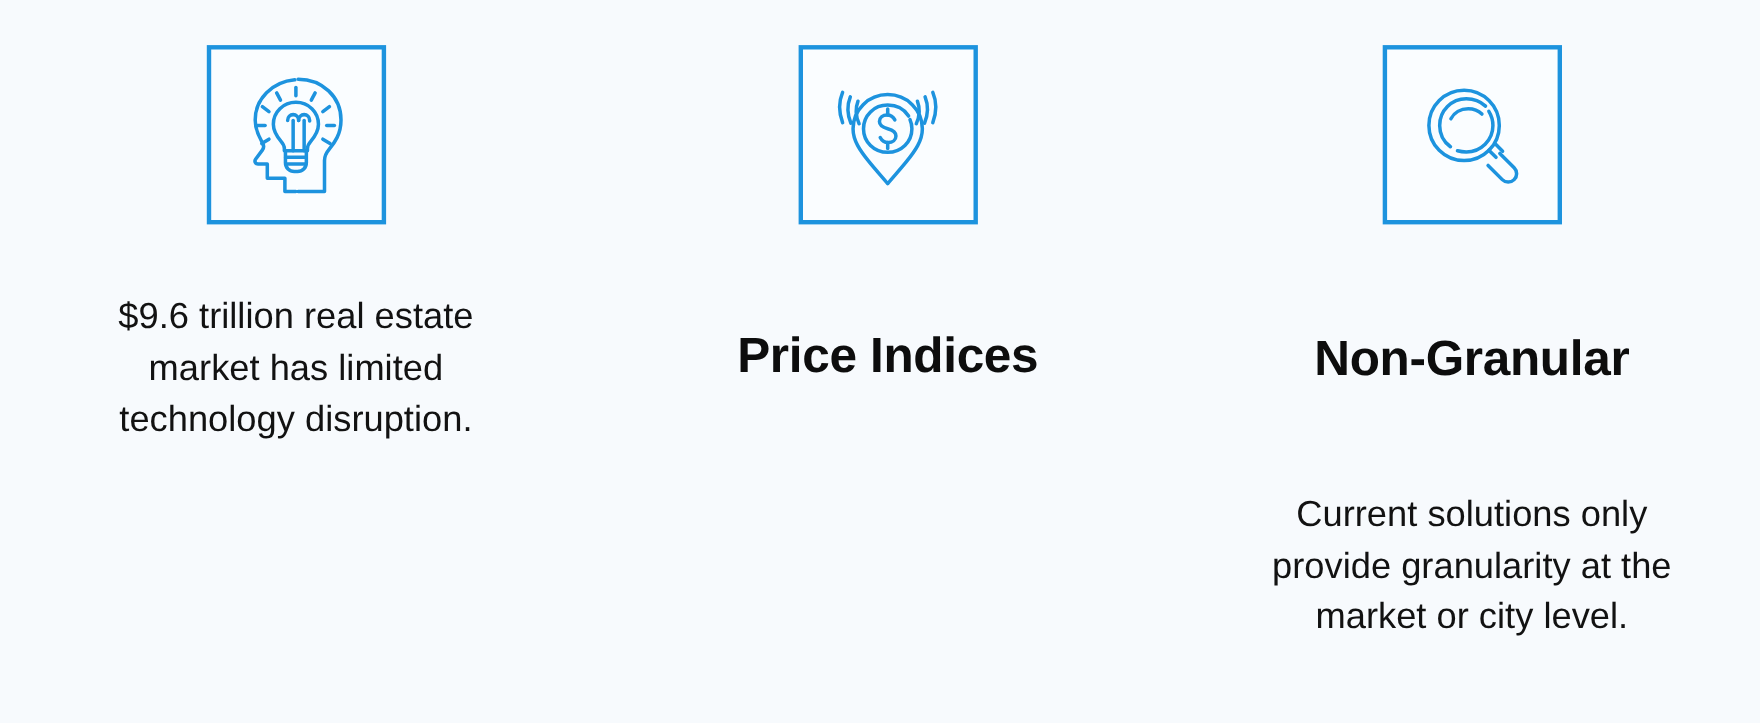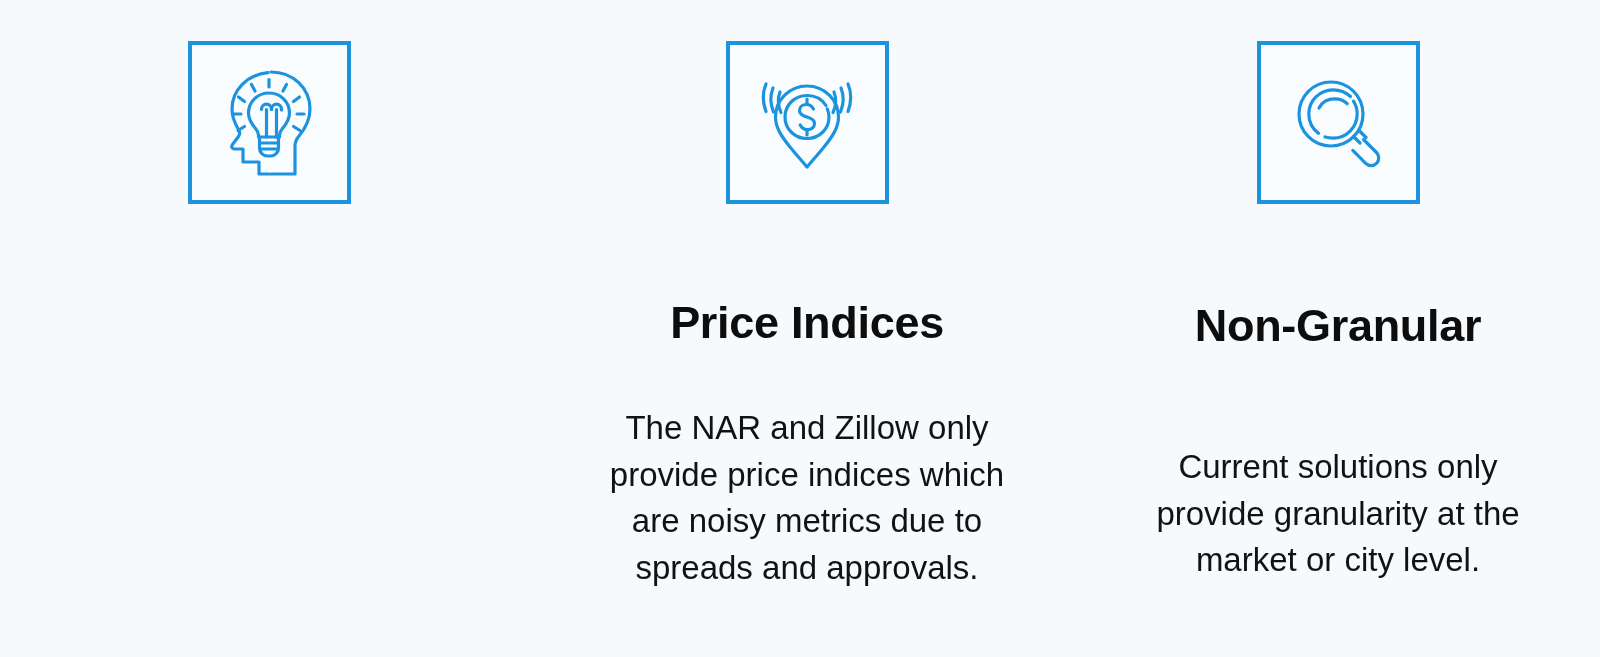--- a/index.html
+++ b/index.html
@@ -110,20 +110,21 @@
             <path d="M73.5 20.5 L70 27"></path>
             <path d="M25.5 33 L31.5 37.5"></path>
             <path d="M86.5 33 L80.5 37.5"></path>
             <path d="M21 50 L28 50"></path>
             <path d="M91 50 L84 50"></path>
             <path d="M25 66.5 L31.5 62.5"></path>
             <path d="M87 66.5 L80.5 62.5"></path>
           </svg>
         </span>
       </div>
+      <div class="body-text">$9.6 trillion real estate market has limited technology disruption.</div>
     </div>
 
     <div class="col col-2">
       <div class="icon-frame">
         <span>
           <svg width="112" height="118" viewBox="0 0 112 118" fill="none" stroke="#1d93de" stroke-width="3.2" stroke-linecap="round" stroke-linejoin="round">
 
             <path d="M56 22 C38.5 22 24.5 36 24.5 53 C24.5 64 31 73 39 83 C45 90.5 52 98 56 103 C60 98 67 90.5 73 83 C81 73 87.5 64 87.5 53 C87.5 36 73.5 22 56 22 Z"></path>
 
             <path d="M75 41.5 C71.2 35.5 64.1 31.5 56 31.5 C43.6 31.5 34 41 34 53 C34 65 43.6 74.5 56 74.5 C68.4 74.5 78 65 78 53 C78 50 77.4 47.2 76.3 44.8"></path>
@@ -136,21 +137,20 @@
             <path d="M22.5 48 C19.5 40.5 19 31.5 22 24"></path>
             <path d="M15 47.5 C11.8 39 11.4 28.5 15 20"></path>
 
             <path d="M82 48.5 C85 42 85.5 34.5 83 28"></path>
             <path d="M89.5 48 C92.5 40.5 93 31.5 90 24"></path>
             <path d="M97 47.5 C100.2 39 100.6 28.5 97 20"></path>
           </svg>
         </span>
       </div>
       <div class="heading">Price Indices</div>
-      <div class="body-text">The NAR and Zillow only provide price indices which are noisy metrics due to spreads and approvals.</div>
     </div>
 
     <div class="col col-3">
       <div class="icon-frame">
         <span>
           <svg width="112" height="118" viewBox="0 0 112 118" fill="none" stroke="#1d93de" stroke-width="3.2" stroke-linecap="round" stroke-linejoin="round">
 
             <circle cx="49" cy="50" r="32"></circle>
 
             <path d="M68.5 32.5 C64 28.3 57.8 25.8 51 25.8 C37.6 25.8 26.8 36.6 26.8 50 C26.8 58 30.6 65 36.6 69.4"></path>

